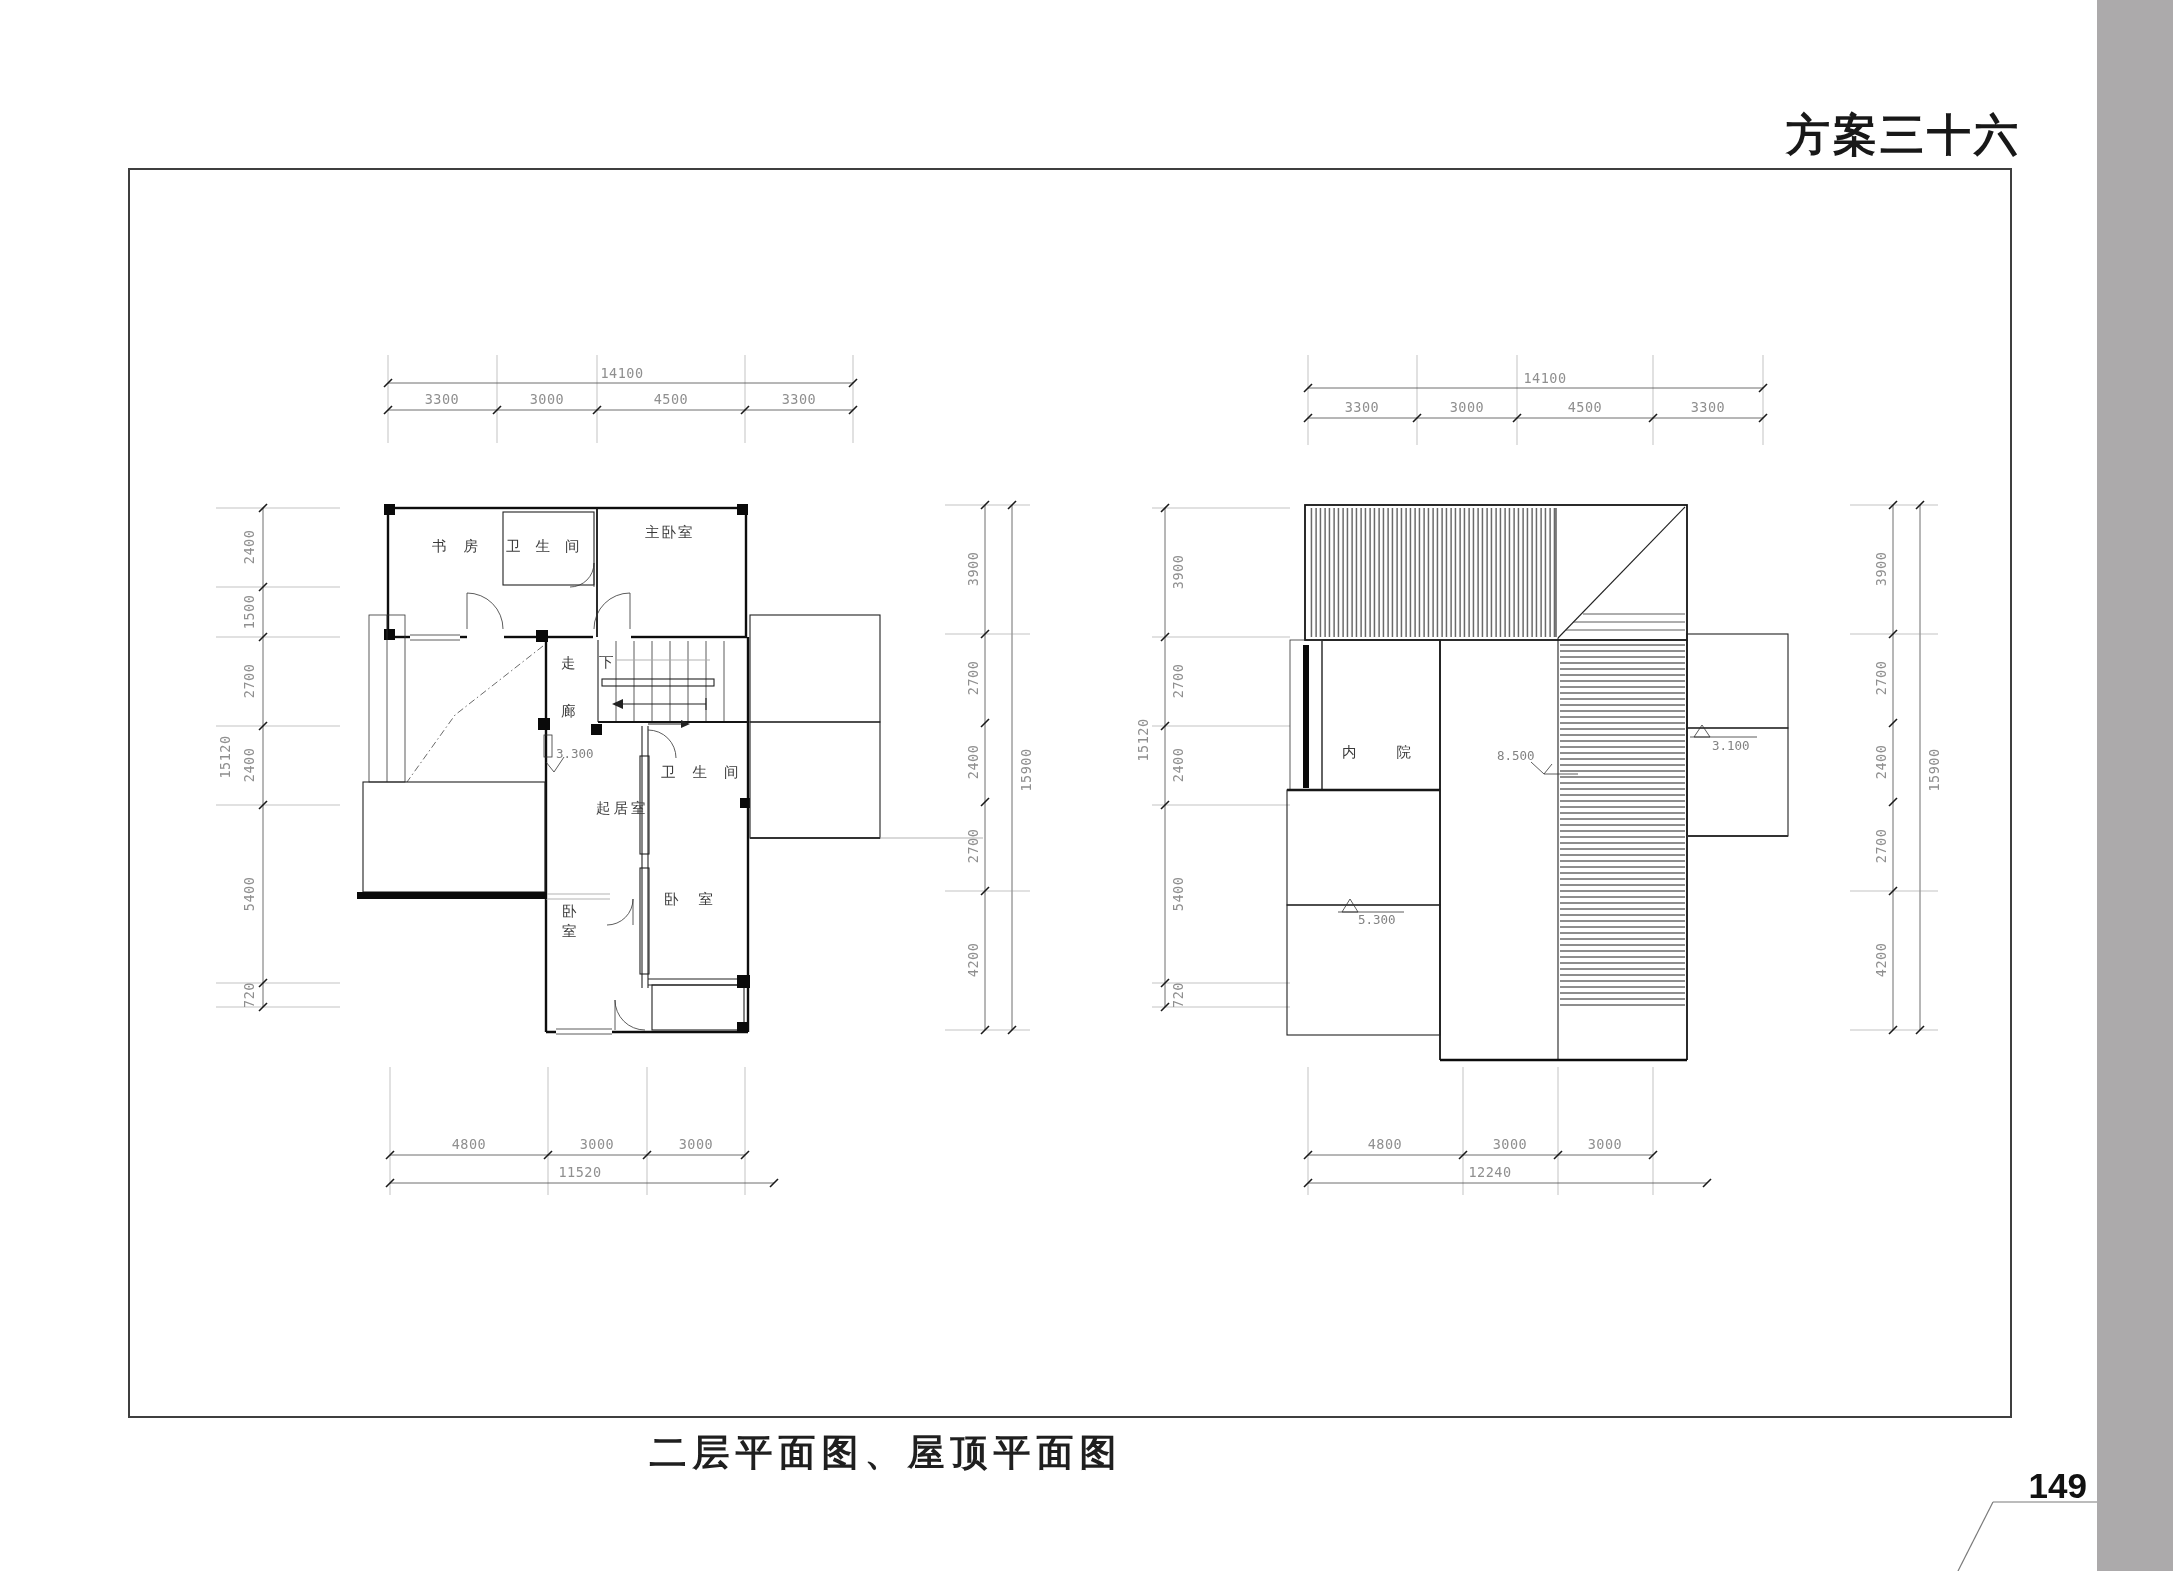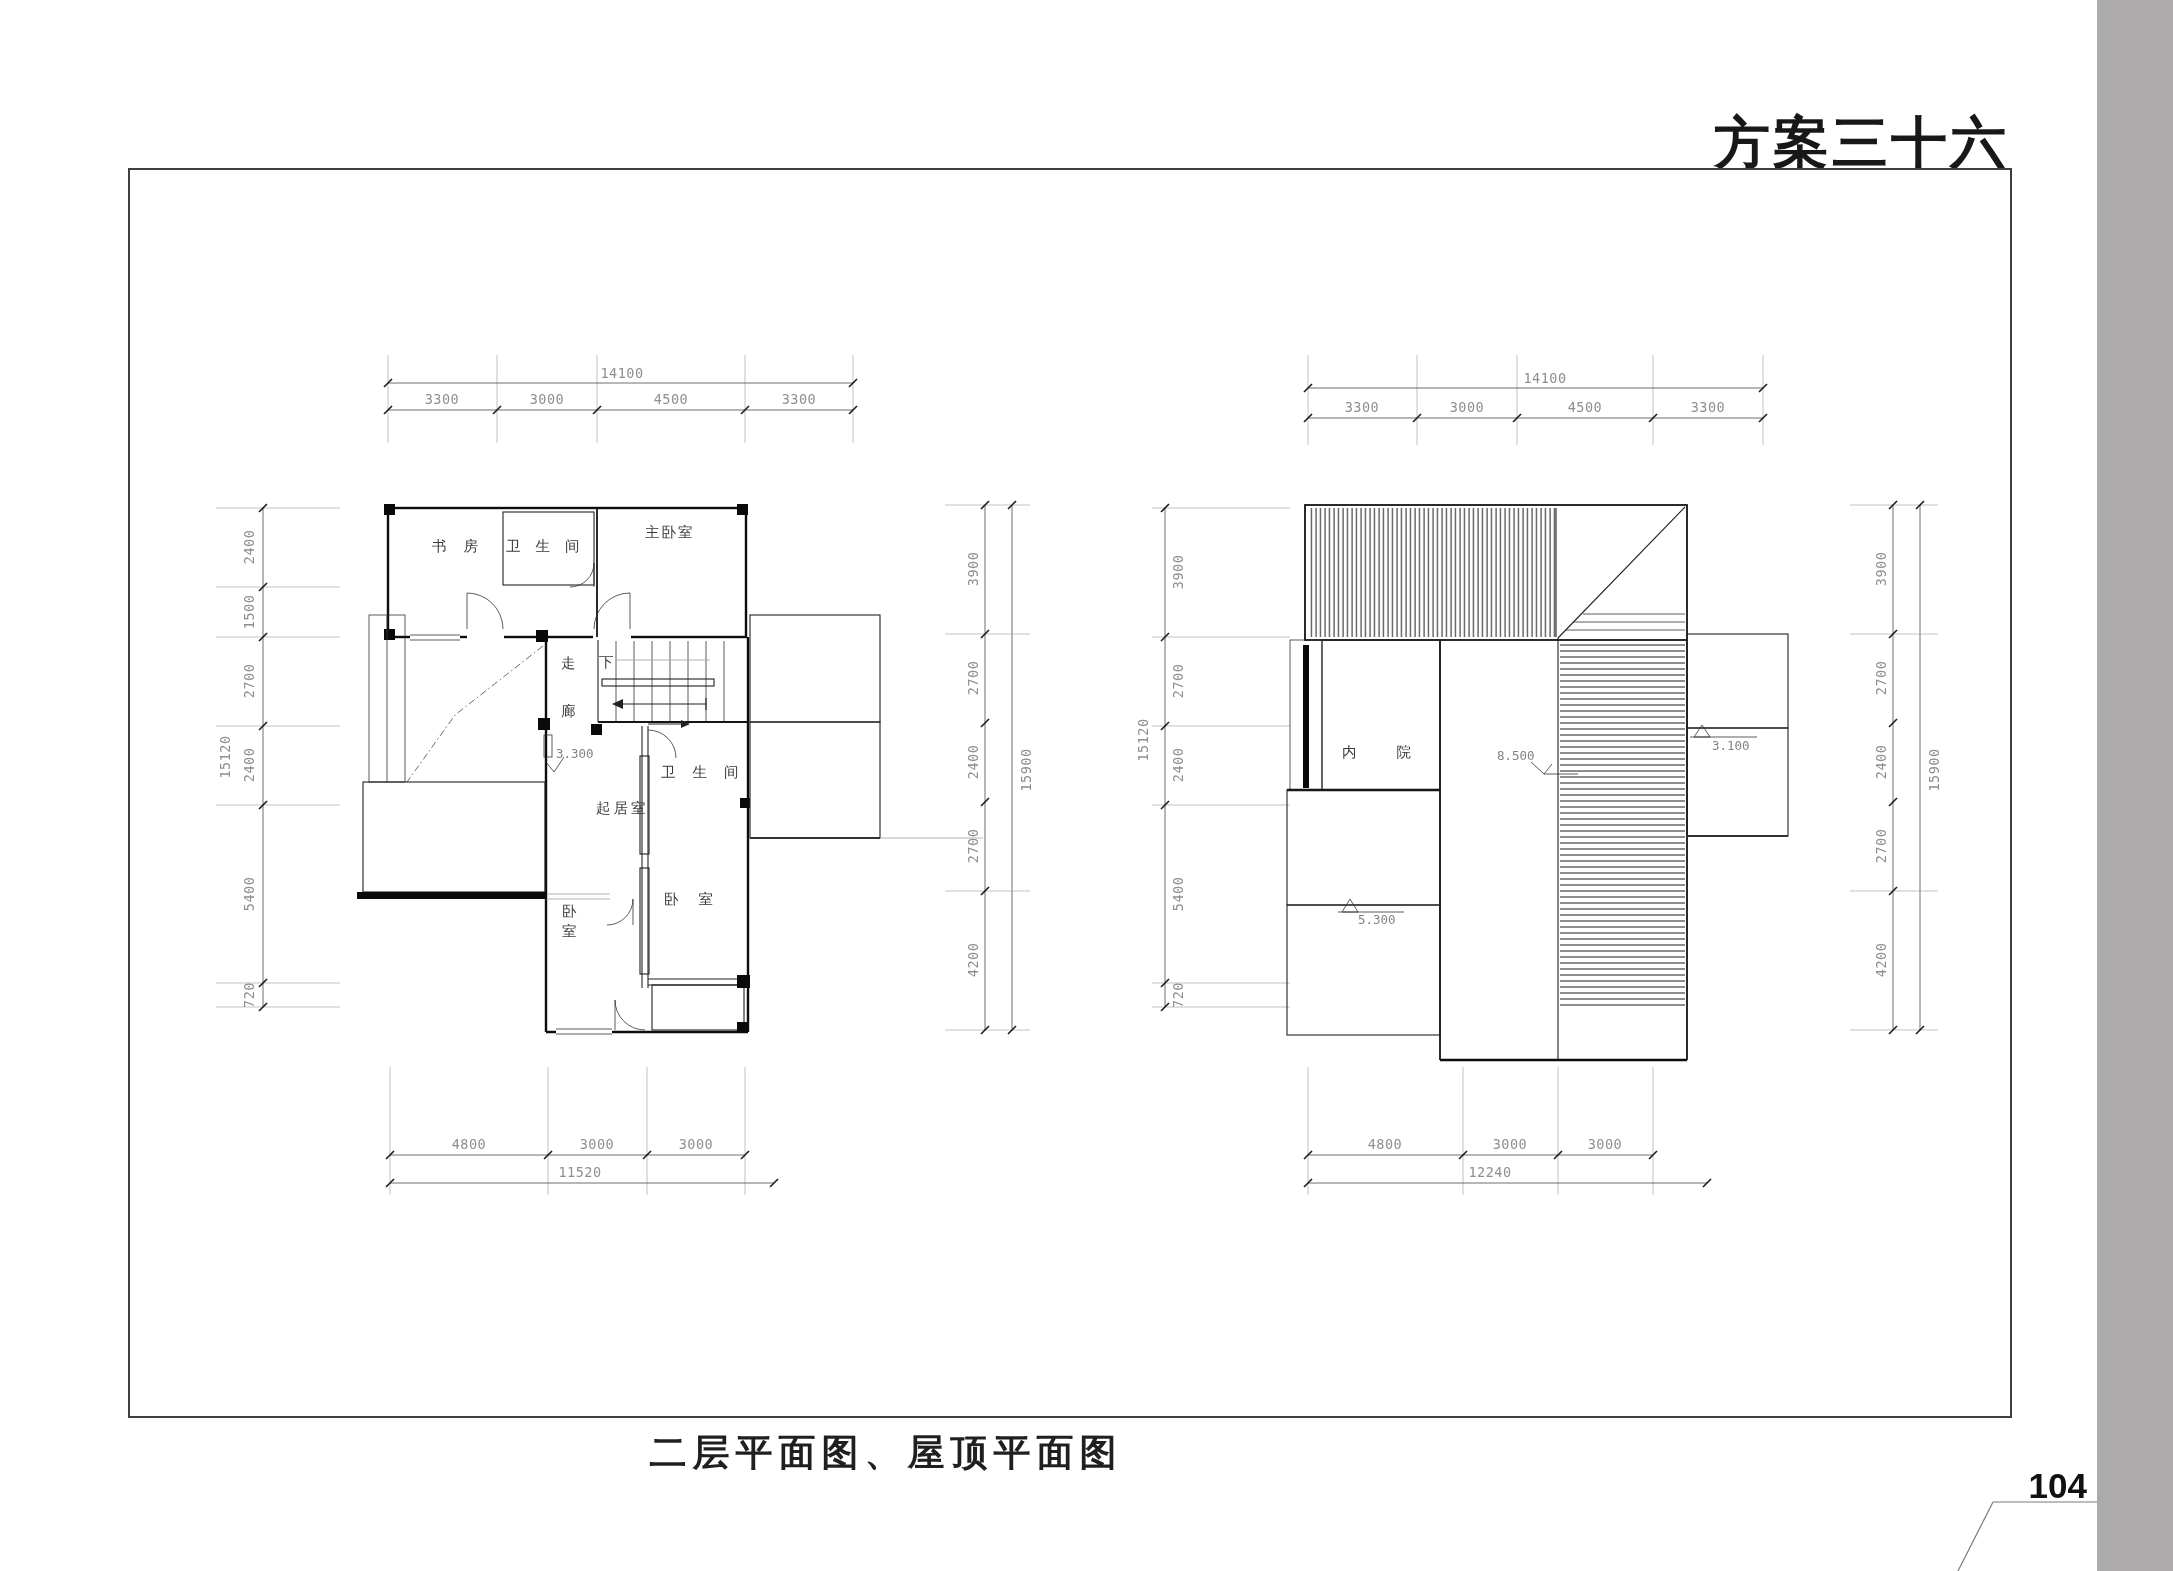--- a/index.html
+++ b/index.html
@@ -1,19 +1,19 @@
 <!DOCTYPE html>
 <html><head>
 <meta charset="utf-8">
 <style>
   html,body{margin:0;padding:0;background:#fff;}
   .page{position:relative;width:2173px;height:1571px;background:#fff;overflow:hidden;
         font-family:"Liberation Sans",sans-serif;}
   .gray-bar{position:absolute;top:0;right:0;width:76px;height:1571px;background:#acaaab;}
-  .title{position:absolute;top:106px;right:164px;font-size:56px;font-weight:bold;
+  .title{position:absolute;top:106px;right:152px;font-size:44px;font-weight:bold;
          letter-spacing:3px;color:#181818;font-family:"DejaVu Sans",sans-serif;}
   .frame{position:absolute;left:128px;top:168px;width:1884px;height:1250px;
          border:2px solid #3f3f3f;box-sizing:border-box;background:#fff;}
   .caption{position:absolute;top:1428px;left:0;width:1772px;text-align:center;
            font-size:37px;font-weight:600;letter-spacing:6px;color:#1f1f1f;
            font-family:"DejaVu Sans",sans-serif;}
   .pagenum{position:absolute;top:1466px;right:86px;font-size:35px;font-weight:bold;color:#111;}
   svg.drawing{position:absolute;left:0;top:0;}
   .w25{stroke:#0d0d0d;stroke-width:2.4;fill:none}
   .w2{stroke:#141414;stroke-width:1.8;fill:none}
@@ -368,14 +368,14 @@
       </g>
     </g>
 
     <g>
       <line x1="1993" y1="1502" x2="2097" y2="1502" stroke="#7a7a7a" stroke-width="1.2"></line>
       <line x1="1993" y1="1502" x2="1958" y2="1571" stroke="#7a7a7a" stroke-width="1.2"></line>
     </g>
   </svg>
 
   <div class="caption">二层平面图、屋顶平面图</div>
-  <div class="pagenum">104</div>
+  <div class="pagenum">149</div>
 </div>
 
 </body></html>

